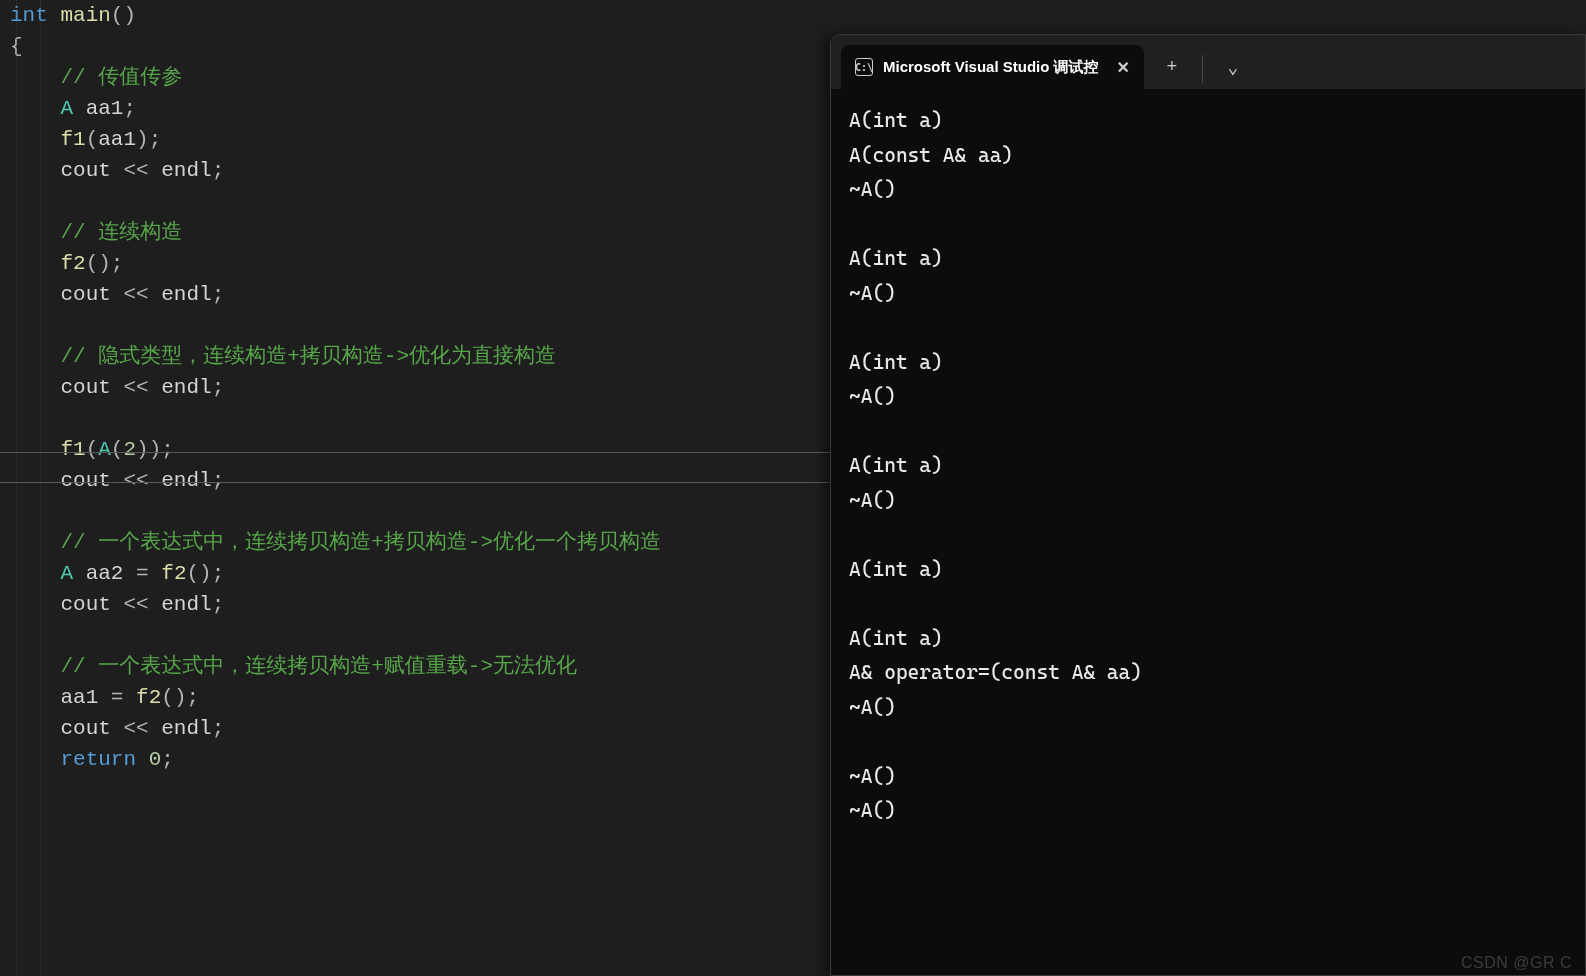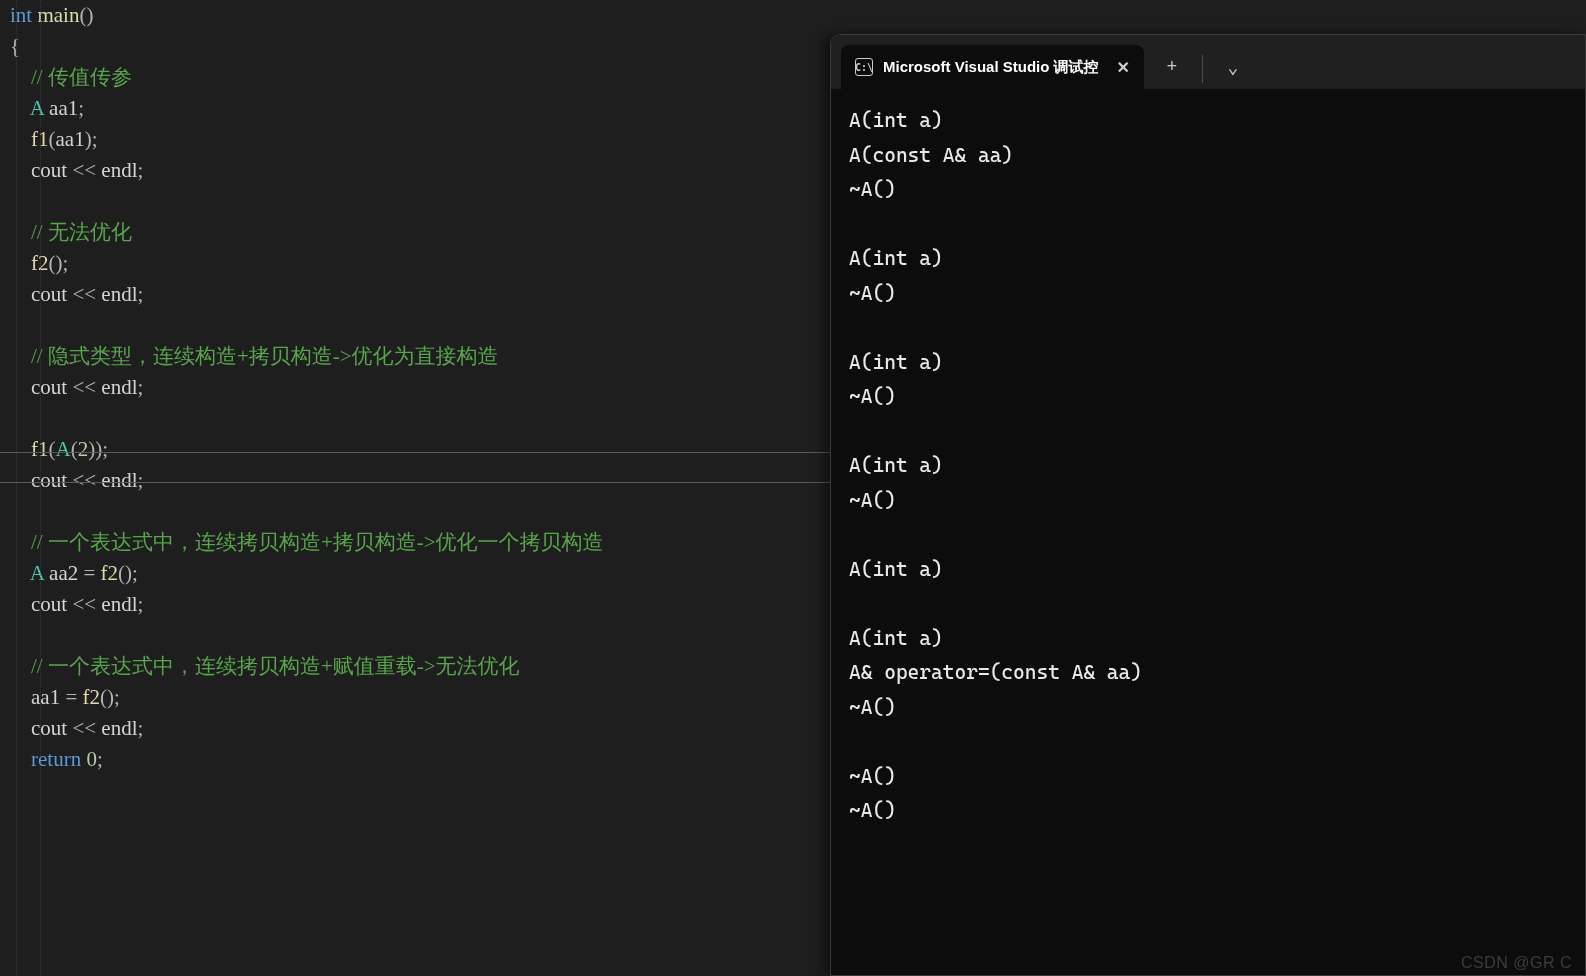--- a/index.html
+++ b/index.html
@@ -13,21 +13,21 @@
   }
   .editor {
     position: absolute;
     left: 0; top: 0;
     width: 830px; height: 976px;
     background: #1e1e1e;
     padding-left: 10px;
     font-size: 21px;
     line-height: 31px;
   }
-  .editor .line { white-space: pre; font-family: Liberation Serif, serif; }
+  .editor .line { white-space: pre; }
   .guide {
     position: absolute;
     top: 0; bottom: 0;
     border-left: 1px dotted #4a4a4a;
     opacity: 0.5;
   }
   .guide.g1 { left: 16px; }
   .guide.g2 { left: 40px; }
   .kw   { color: #569cd6; }
   .fn   { color: #dcdcaa; }
@@ -133,21 +133,21 @@
   <div class="guide g2"></div>
   <div class="current-line"></div>
   <div id="code-lines">
       <div class="line"><span class="kw">int </span><span class="fn">main</span><span class="op">()</span></div>
       <div class="line"><span class="op">{</span></div>
       <div class="line">    <span class="cmt">// 传值传参</span></div>
       <div class="line">    <span class="typ">A </span><span class="txt">aa1</span><span class="op">;</span></div>
       <div class="line">    <span class="fn">f1</span><span class="op">(</span><span class="txt">aa1</span><span class="op">);</span></div>
       <div class="line">    <span class="txt">cout </span><span class="op">&lt;&lt; </span><span class="txt">endl</span><span class="op">;</span></div>
       <div class="line">&nbsp;</div>
-      <div class="line">    <span class="cmt">// 无法优化</span></div>
+      <div class="line">    <span class="cmt">// 连续构造</span></div>
       <div class="line">    <span class="fn">f2</span><span class="op">();</span></div>
       <div class="line">    <span class="txt">cout </span><span class="op">&lt;&lt; </span><span class="txt">endl</span><span class="op">;</span></div>
       <div class="line">&nbsp;</div>
       <div class="line">    <span class="cmt">// 隐式类型，连续构造+拷贝构造-&gt;优化为直接构造</span></div>
       <div class="line">    <span class="txt">cout </span><span class="op">&lt;&lt; </span><span class="txt">endl</span><span class="op">;</span></div>
       <div class="line">&nbsp;</div>
       <div class="line">    <span class="fn">f1</span><span class="op">(</span><span class="typ">A</span><span class="op">(</span><span class="num">2</span><span class="op">));</span></div>
       <div class="line">    <span class="txt">cout </span><span class="op">&lt;&lt; </span><span class="txt">endl</span><span class="op">;</span></div>
       <div class="line">&nbsp;</div>
       <div class="line">    <span class="cmt">// 一个表达式中，连续拷贝构造+拷贝构造-&gt;优化一个拷贝构造</span></div>

